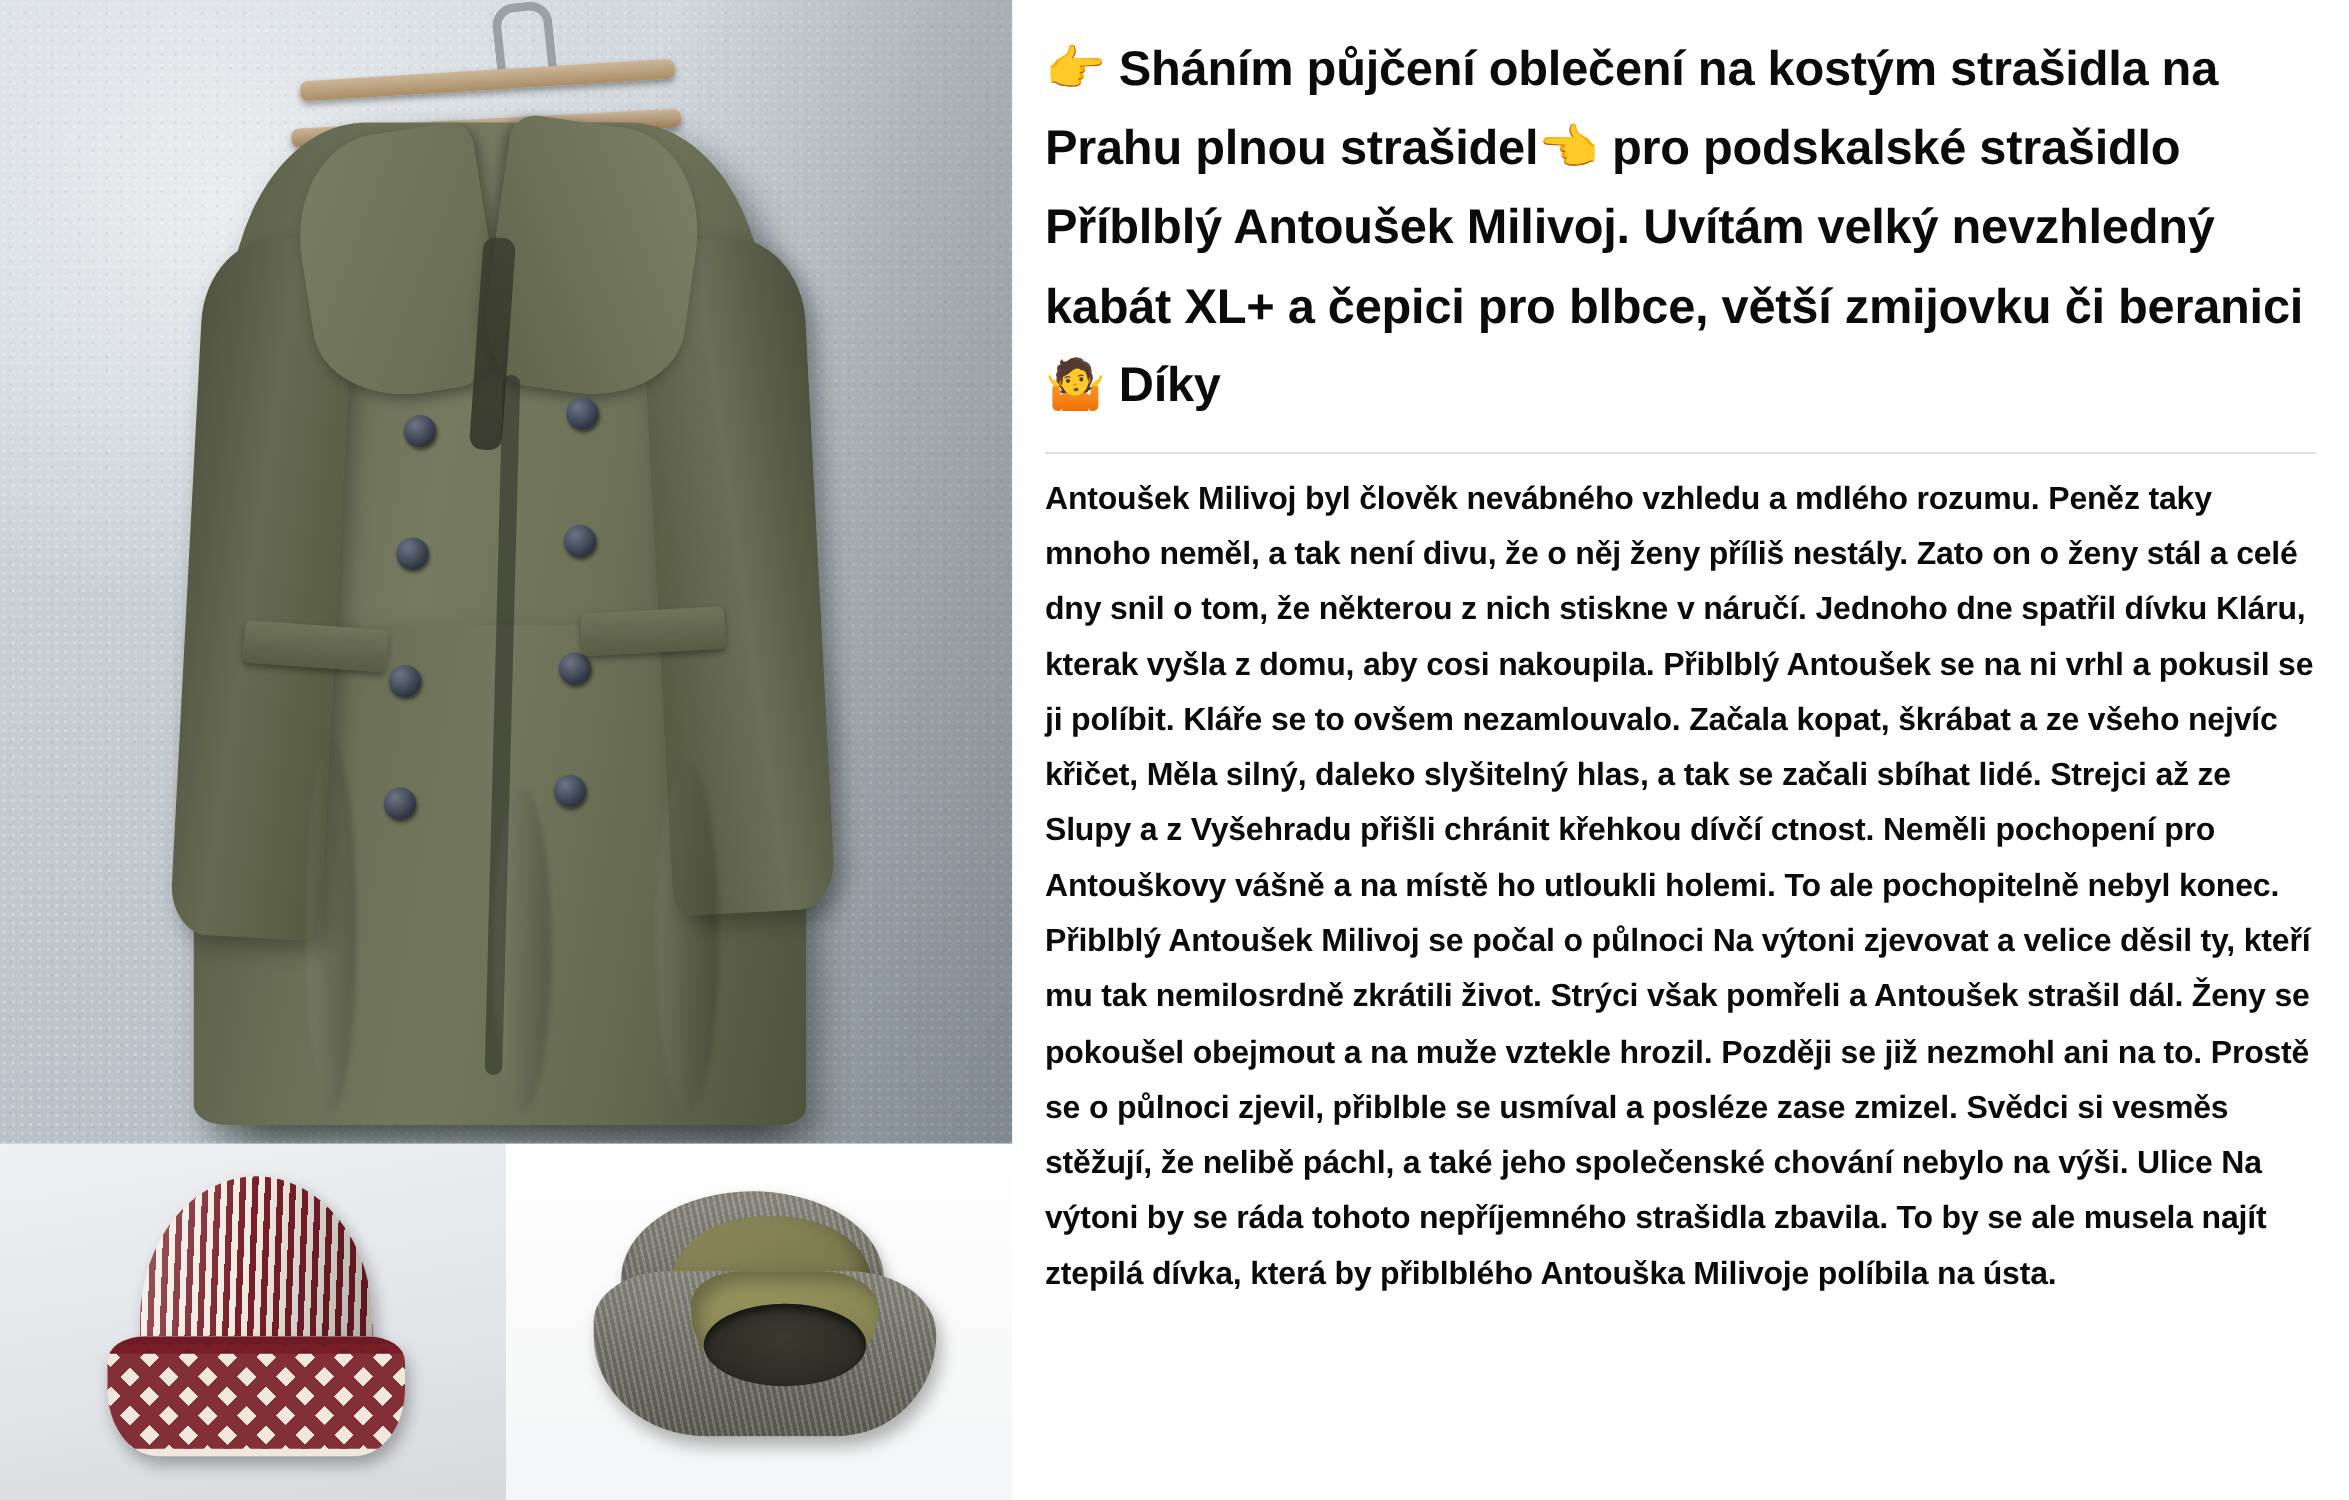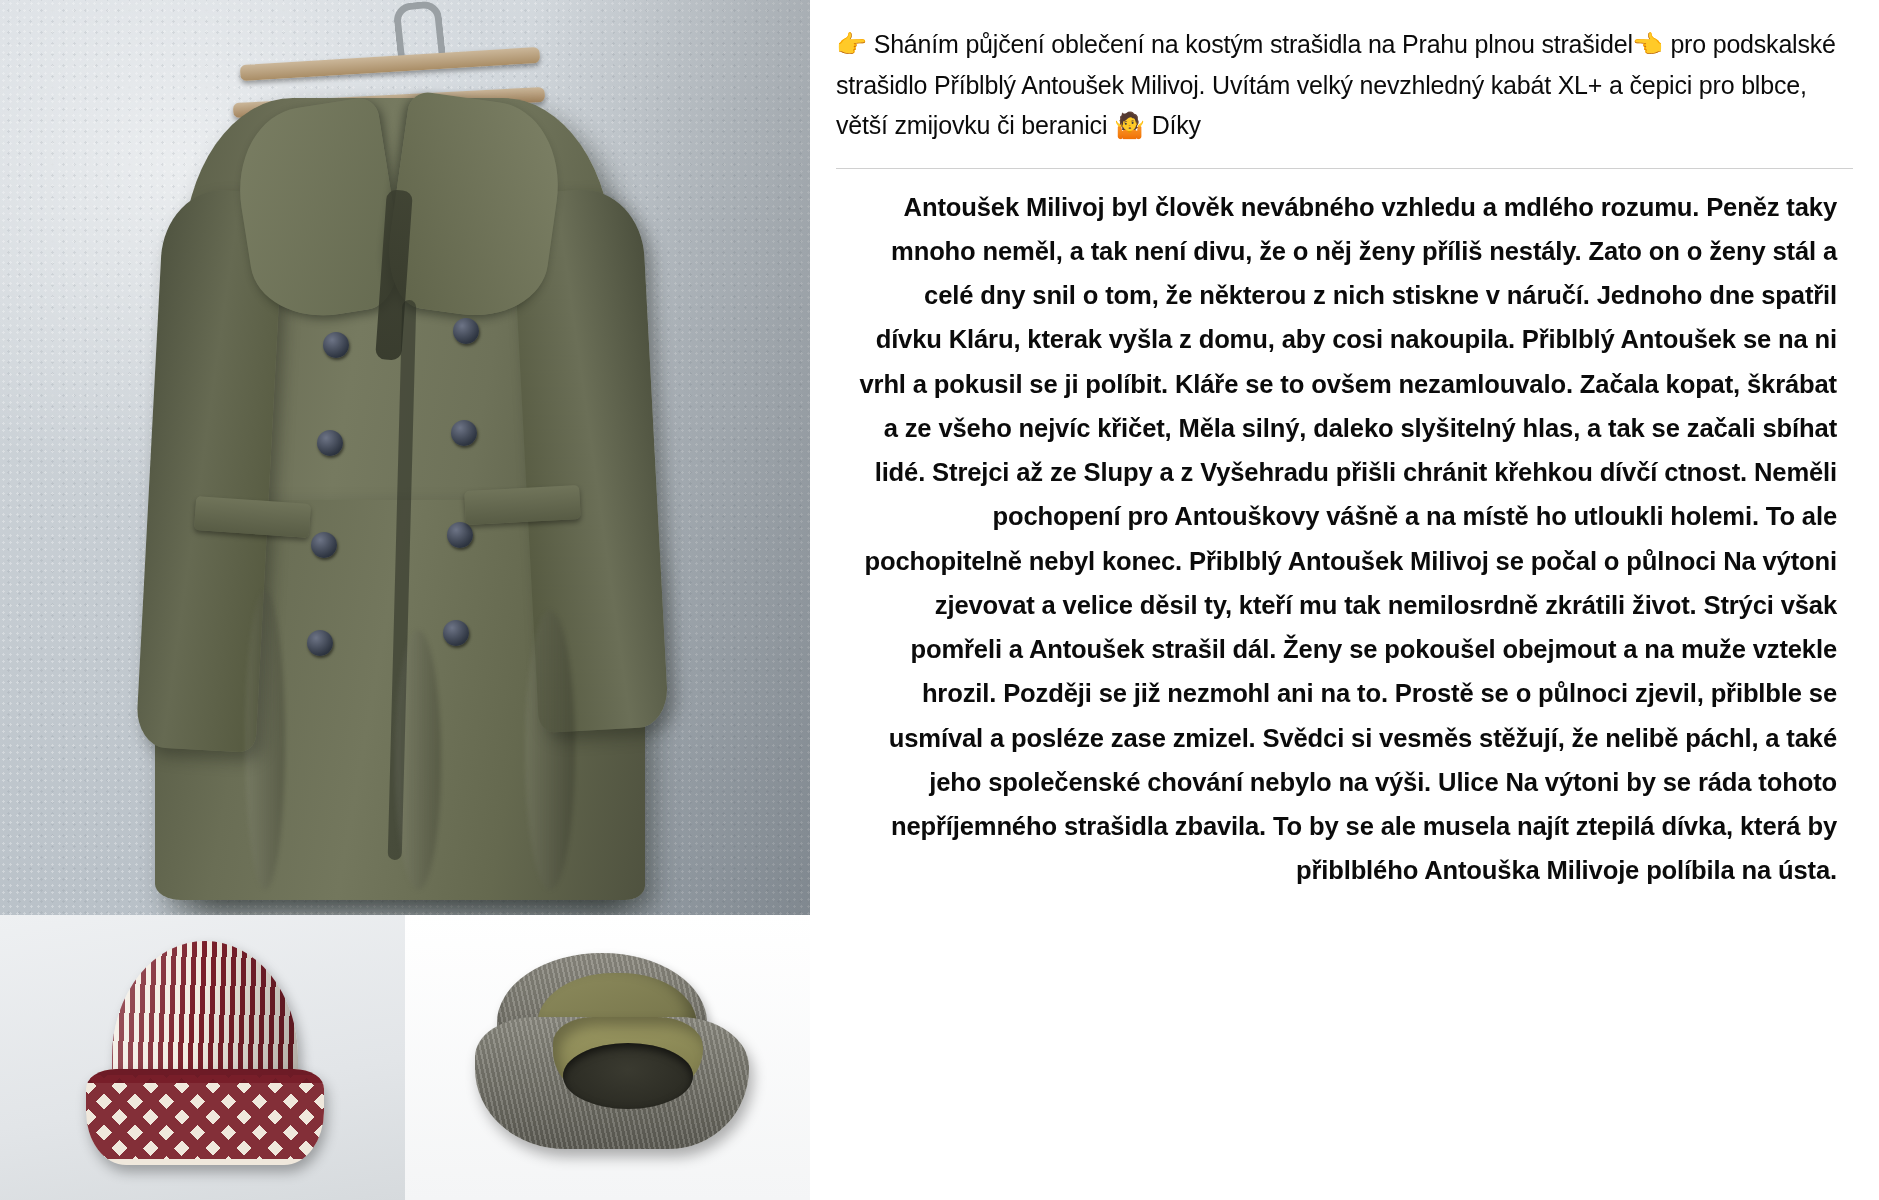--- a/index.html
+++ b/index.html
@@ -308,40 +308,40 @@
   .text-col {
     position: relative;
     width: 1069px;
     height: 1200px;
     flex: 0 0 1069px;
     background: #ffffff;
     padding: 14px 26px 0 26px;
     box-sizing: border-box;
   }
   .headline {
-    font-size: 25px;
-    font-weight: normal;
+    font-size: 39px;
+    font-weight: bold;
     line-height: 1.62;
     color: #0b0b0b;
     letter-spacing: -0.2px;
     margin: 10px 0 0 0;
   }
   .divider {
     border: none;
     border-top: 1px solid #d0d0d0;
     margin: 22px 0 14px 0;
   }
   .story {
     font-size: 25.6px;
     font-weight: bold;
     line-height: 1.73;
     color: #0b0b0b;
     letter-spacing: -0.15px;
-    margin: 16px;
-    text-align: right;
+    margin: 0;
+    text-align: left;
   }
 </style>
 </head>
 <body>
 
 <div class="page">
 
   <div class="media-col">
 
     <div class="coat-photo">

